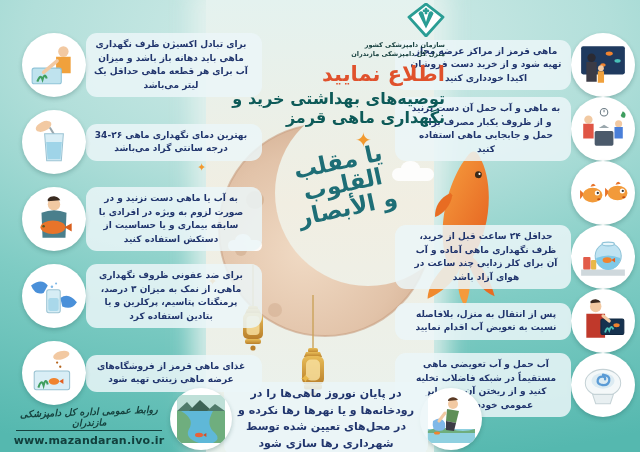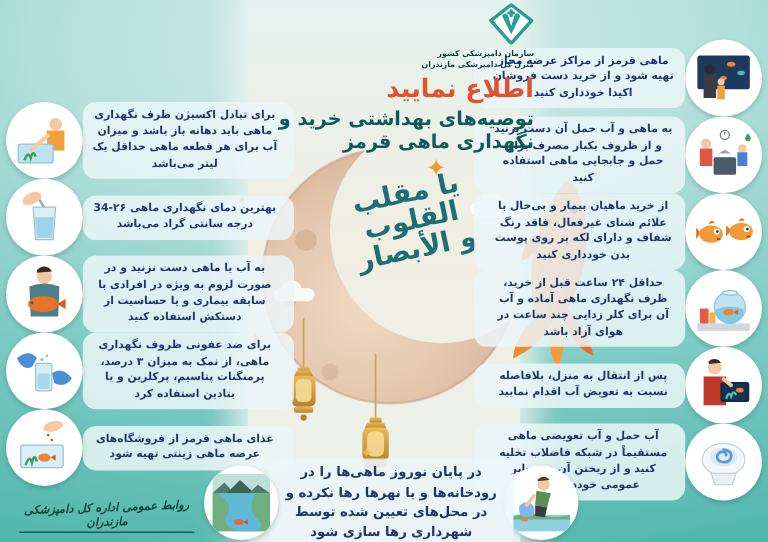--- a/index.html
+++ b/index.html
@@ -17,21 +17,21 @@
   
   .header{position:absolute;left:50%;top:3px;transform:translateX(-50%);
     width:250px;text-align:right;z-index:6;}
   .logo{display:inline-block;}
   .org{font-size:6.5px;font-weight:bold;color:#123c3a;line-height:1.35;}
   .title{margin-top:3px;font-size:21px;font-weight:800;color:#e0512c;}
   .subtitle{margin-top:3px;font-size:16px;font-weight:bold;color:#0d5a58;}
   
   .col{position:absolute;top:33px;height:372px;width:230px;display:flex;
     flex-direction:column;justify-content:space-between;z-index:5;}
-  .col.left{left:5px;justify-content:flex-end;}
+  .col.left{left:22px;}
   .col.right{right:5px;}
   .item{display:flex;align-items:center;direction:rtl;}
   .col.left  .item{flex-direction:row-reverse;}
   .col.right .item{flex-direction:row;}
   .circle{flex:0 0 64px;width:64px;height:64px;border-radius:50%;
     background:#fff;box-shadow:0 2px 4px rgba(20,70,66,.25);
     display:flex;align-items:center;justify-content:center;overflow:hidden;}
   .bubble{flex:1;background:rgba(235,246,248,.85);border-radius:11px;
     padding:5px 8px;font-size:9px;font-weight:bold;color:#21356d;
     line-height:1.5;text-align:center;}
@@ -270,21 +270,20 @@
             <circle cx="19" cy="24" r="1.1" fill="#333"></circle>
           <ellipse cx="20" cy="30" rx="1.6" ry="1" fill="#c14d12"></ellipse>
           <path d="M30 23 l-4 -4 v9 z" fill="#e8742a"></path>
           <ellipse cx="38" cy="24" rx="9.5" ry="7" fill="#f29a3a"></ellipse>
           <path d="M36 16 q2 -5 5 -1 z" fill="#e8742a"></path>
           <circle cx="42.5" cy="22" r="2.4" fill="#fff"></circle>
             <circle cx="43" cy="22" r="1.1" fill="#333"></circle>
           <ellipse cx="44" cy="28" rx="1.6" ry="1" fill="#c14d12"></ellipse>
         </svg>
       </div>
-      <div class="bubble">از خرید ماهیان بیمار و بی‌حال با علائم شنای غیرفعال، فاقد رنگ شفاف و دارای لکه بر روی پوست بدن خودداری کنید</div>
     </div>
 
     <div class="item">
       <div class="circle">
         <svg width="50" height="50" viewBox="0 0 48 48">
           <rect x="3" y="36" width="42" height="6" fill="#cfd8dc"></rect>
           <circle cx="29" cy="23" r="12.5" fill="#bfe3f2" stroke="#8fc3d8"></circle>
           <path d="M17.5 25 a11.5 11.5 0 0 0 23 0 q-11.5 -5 -23 0z" fill="#7fc9e8"></path>
           <ellipse cx="29" cy="11.5" rx="6" ry="1.8" fill="#e9f6fb" stroke="#8fc3d8"></ellipse>
           <ellipse cx="28" cy="27" rx="4.4" ry="2.8" fill="#f0832e"></ellipse>
@@ -349,14 +348,15 @@
         <path d="M4 16 q14 8 8 18 q-5 9 10 14 h14 q8 -4 2 -10 q-10 -8 -2 -22z" fill="#5fb8d8"></path>
         <ellipse cx="22" cy="40" rx="4" ry="2.2" fill="#e8623a"></ellipse>
         <path d="M26 40 l3.4 -2 v4 z" fill="#d14f28"></path>
       </svg>
     </div>
   </div>
 
   <div class="footer">
     <div class="signature">روابط عمومی اداره کل دامپزشکی مازندران</div>
     <div class="sig-line"></div>
+    <div class="website">www.mazandaran.ivo.ir</div>
   </div>
 </div>
 
 </body></html>

